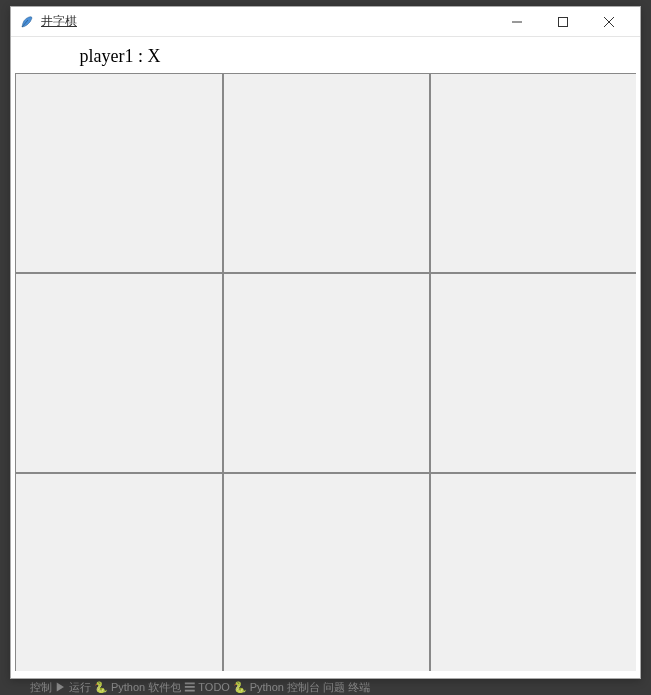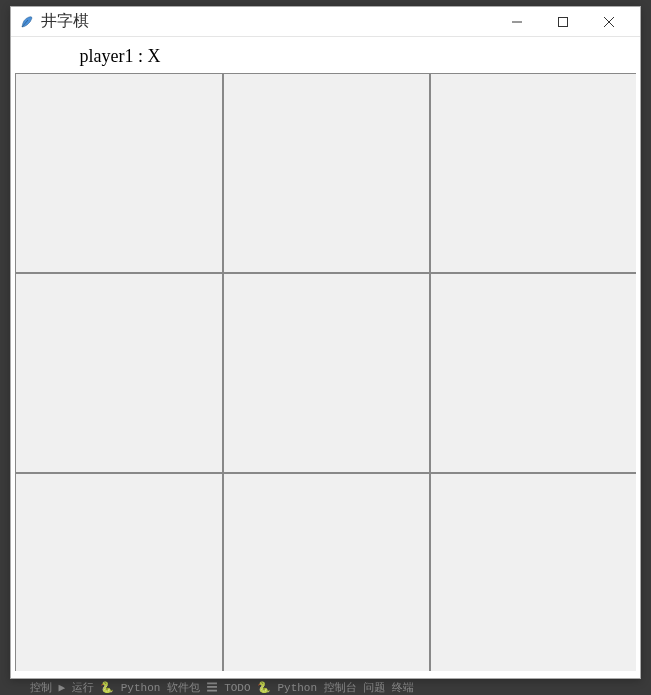--- a/index.html
+++ b/index.html
@@ -19,21 +19,20 @@
       position: absolute;
       bottom: 0;
       left: 0;
       right: 0;
       height: 15px;
       color: #888;
       font-size: 11px;
       white-space: nowrap;
       overflow: hidden;
       padding-left: 30px;
-      font-family: Liberation Mono, monospace;
     }
     .window {
       position: absolute;
       top: 6px;
       left: 10px;
       width: 631px;
       height: 673px;
       background: #fff;
       border: 1px solid #aaa;
       box-shadow: 0 2px 8px rgba(0,0,0,0.25);
@@ -48,23 +47,24 @@
     }
     .titlebar-icon {
       width: 16px;
       height: 16px;
       margin-right: 6px;
       display: flex;
       align-items: center;
       justify-content: center;
     }
     .titlebar-title {
-      font-size: 16px;
+      font-size: 12px;
       color: #333;
       flex: 1;
+      text-decoration: underline;
     }
     .titlebar-controls {
       display: flex;
       align-items: center;
       gap: 0;
     }
     .titlebar-btn {
       width: 46px;
       height: 30px;
       display: flex;

